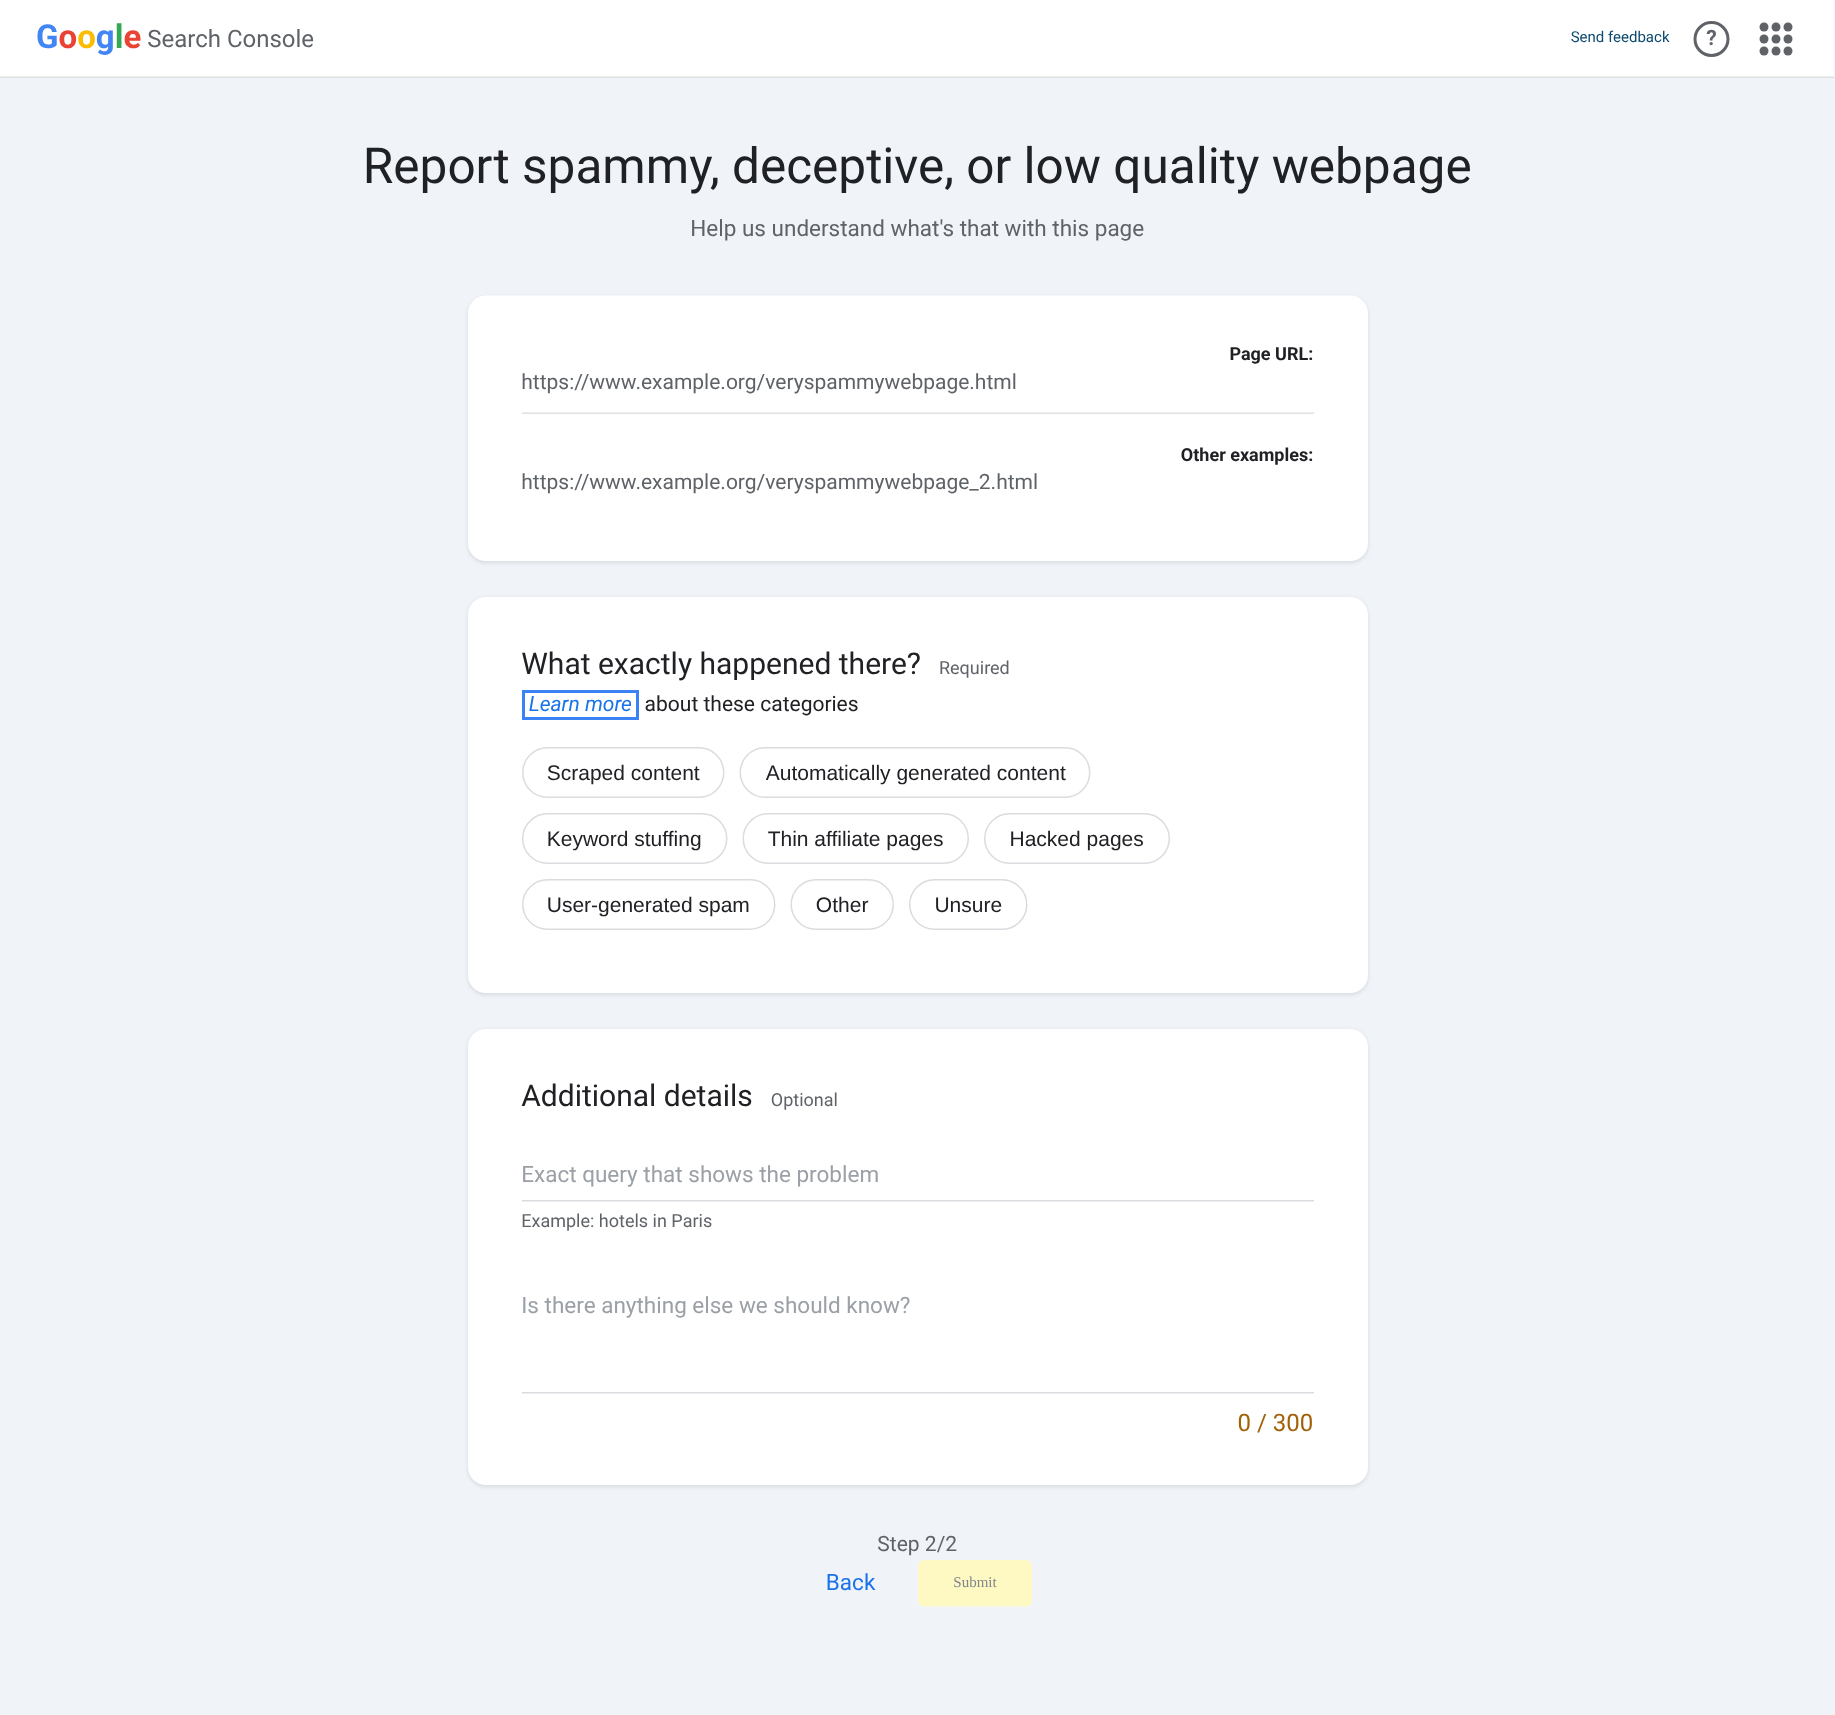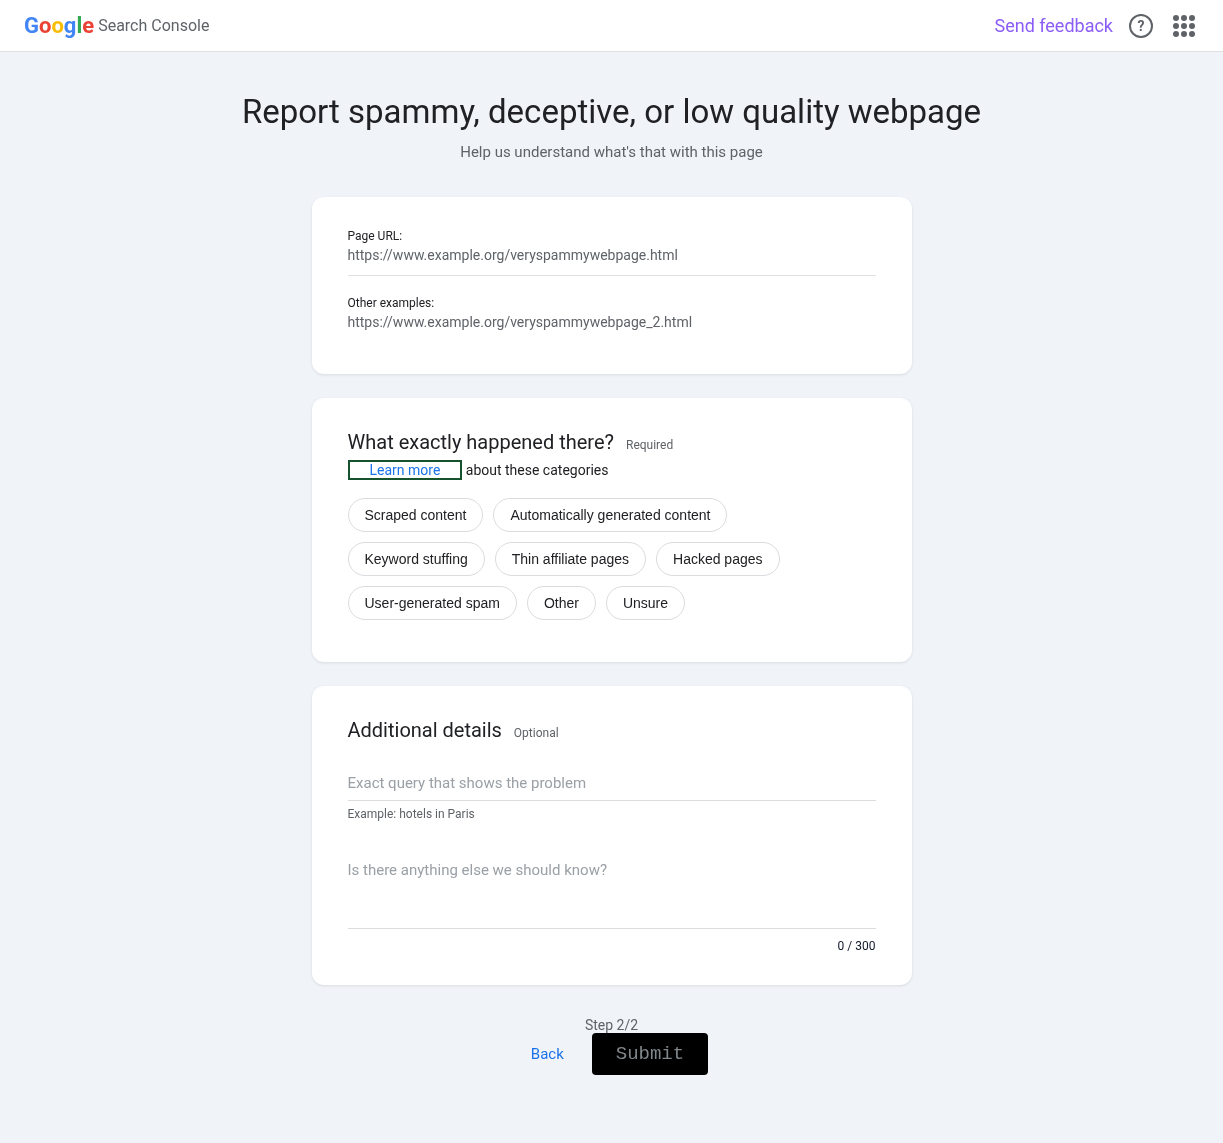--- a/index.html
+++ b/index.html
@@ -48,22 +48,22 @@
       border: 2px solid #ea4335;
       border-radius: 4px;
       padding: 6px 14px;
       color: #1a73e8;
       font-size: 14px;
       background: transparent;
       cursor: pointer;
       font-family: inherit;
     }
     .header-send-feedback {
-      color: #8b5cf6;
-      font-size: 18px;
+      color: #0c4a6e;
+      font-size: 10px;
       background: none;
       border: none;
       cursor: pointer;
       font-family: inherit;
     }
     .header-help-icon {
       width: 24px;
       height: 24px;
       border-radius: 50%;
       border: 2px solid #5f6368;
@@ -118,22 +118,23 @@
       width: 600px;
       padding: 32px 36px;
       margin-bottom: 24px;
       box-shadow: 0 1px 3px rgba(0,0,0,0.1);
     }
 
     
     .field-label {
       font-size: 12px;
       color: #202124;
-      font-weight: 400;
+      font-weight: 700;
       margin-bottom: 4px;
+      text-align: right;
     }
     .field-value {
       font-size: 14px;
       color: #5f6368;
       padding-bottom: 12px;
       border-bottom: 1px solid #e0e0e0;
       margin-bottom: 20px;
     }
 
     
@@ -150,23 +151,24 @@
     }
     .learn-more-row {
       margin-top: 8px;
       margin-bottom: 20px;
       font-size: 14px;
       color: #202124;
     }
     .learn-more-link {
       color: #1a73e8;
       text-decoration: none;
-      border: 2px solid #14532d;
-      padding: 0 20px;
+      border: 2px solid #3b82f6;
+      padding: 0 3px;
       display: inline;
+      font-style: italic;
     }
 
     
     .chips-row {
       display: flex;
       flex-wrap: wrap;
       gap: 10px;
       margin-bottom: 10px;
     }
     .chip {
@@ -224,22 +226,22 @@
       outline: none;
       font-family: inherit;
       resize: none;
       height: 80px;
       margin-top: 8px;
     }
     .textarea-field::placeholder {
       color: #9aa0a6;
     }
     .char-count {
-      font-size: 12px;
-      color: #0f172a;
+      font-size: 16px;
+      color: #a16207;
       text-align: right;
       margin-top: 6px;
     }
 
     
     .footer {
       width: 600px;
       display: flex;
       align-items: center;
       justify-content: space-between;
@@ -258,27 +260,27 @@
     .back-btn {
       background: none;
       border: none;
       color: #1a73e8;
       font-size: 15px;
       cursor: pointer;
       font-family: inherit;
       padding: 8px 16px;
     }
     .submit-btn {
-      background: #000000;
+      background: #fef9c3;
       border: none;
       border-radius: 4px;
       color: #80868b;
-      font-size: 19px;
+      font-size: 10px;
       cursor: not-allowed;
-      font-family: Liberation Mono, monospace;
+      font-family: Liberation Serif, serif;
       padding: 10px 24px;
     }
   </style>
 </head>
 <body>
 
 <header class="header">
   <div class="header-logo">
     <span class="google-g">
       <span class="g-blue">G</span><span class="g-red">o</span><span class="g-yellow">o</span><span class="g-blue">g</span><span class="g-green">l</span><span class="g-red">e</span>

